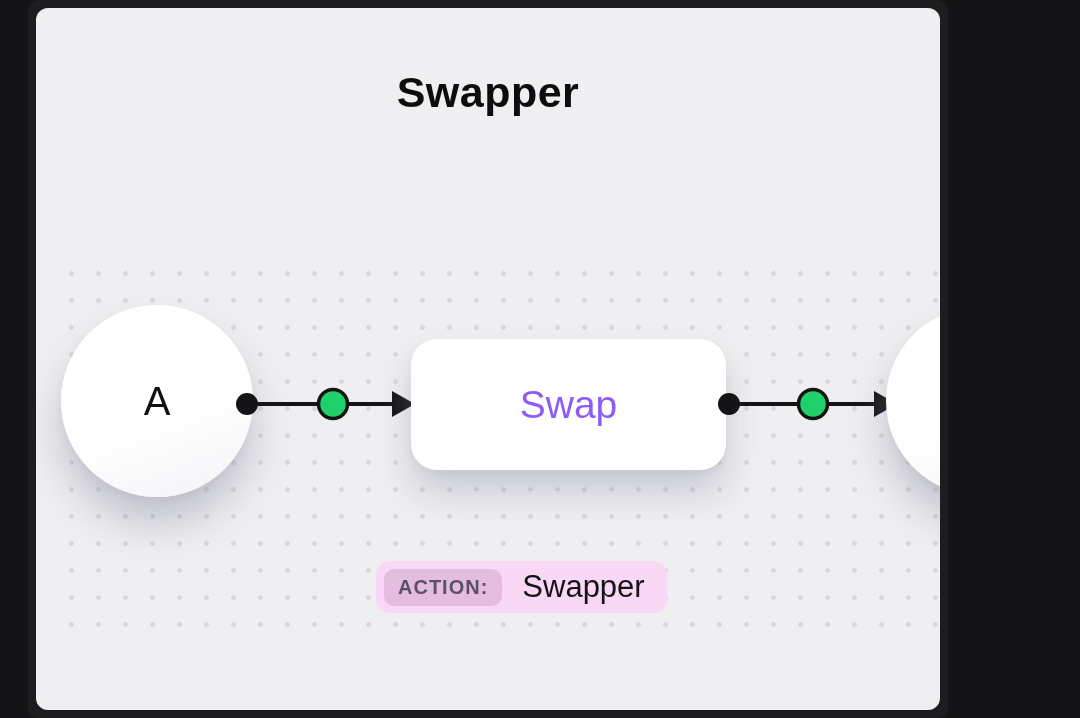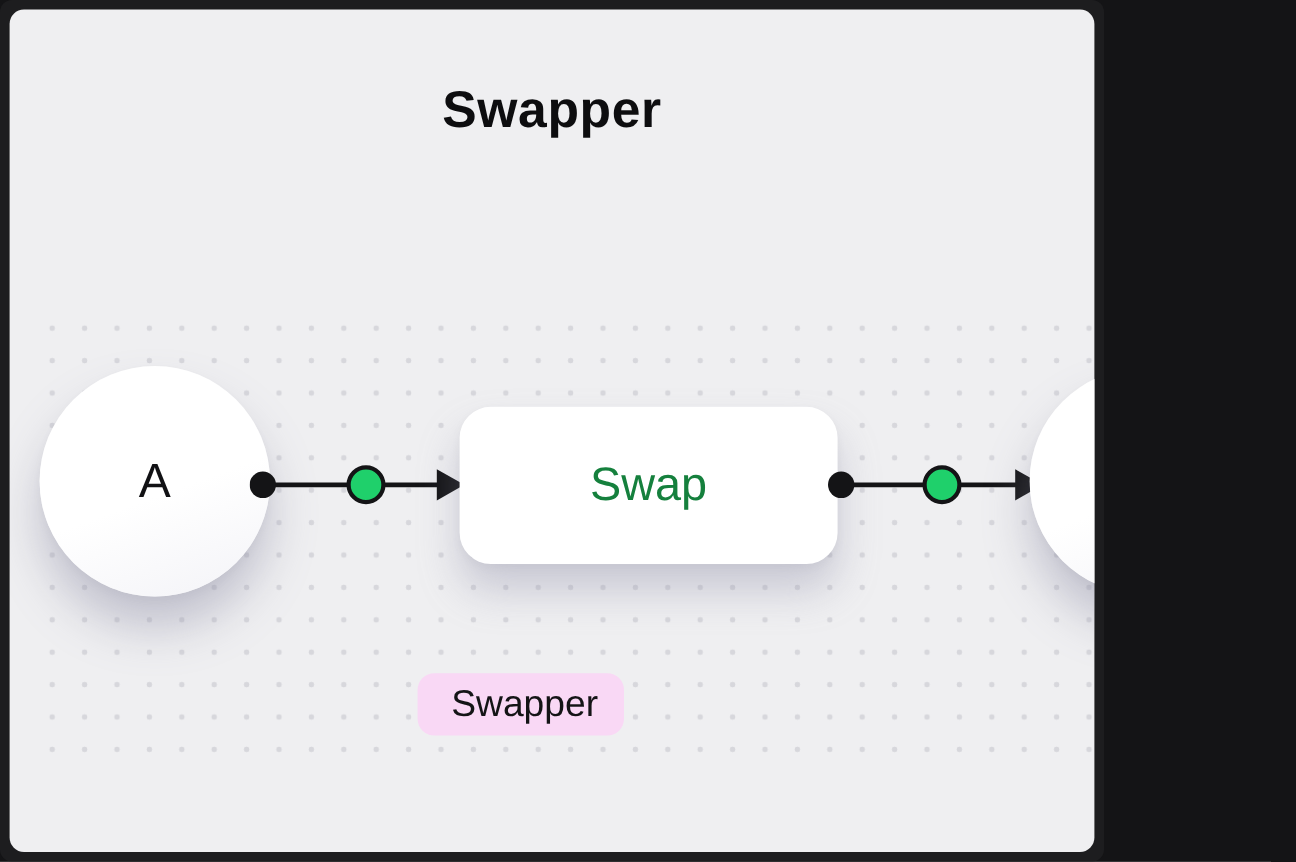--- a/index.html
+++ b/index.html
@@ -8,20 +8,21 @@
     background: #141416;
     font-family: "Liberation Sans", "DejaVu Sans", sans-serif;
   }
   .stage {
     position: relative;
     width: 920px;
     height: 718px;
     background: var(--frame-bg, #1d1d1f);
     border-radius: 10px;
     overflow: hidden;
+    margin-left: 28px;
   }
   .canvas {
     position: absolute;
     inset: 8px;
     background: var(--canvas-bg, #efeff1);
     border-radius: 12px;
     overflow: hidden;
   }
   .page-title {
     position: absolute;
@@ -65,21 +66,21 @@
     position: absolute;
     left: 375px; top: 331px;
     width: 315px; height: 131px;
     background: #ffffff;
     border-radius: 26px;
     box-shadow: 0 22px 34px rgba(140, 140, 165, 0.38), 0 3px 8px rgba(0,0,0,0.04);
     display: flex;
     align-items: center;
     justify-content: center;
     font-size: 39px;
-    color: #15803d;
+    color: #8b5cf6;
   }
   .connector {
     position: absolute;
     width: 180px; height: 44px;
   }
   .connector-left { left: 200px; top: 374px; }
   .connector-right { left: 682px; top: 374px; }
   .connector .wire { stroke: #141416; stroke-width: 4; }
   .connector .start-dot { fill: #141416; }
   .connector .mid-dot {
@@ -148,20 +149,21 @@
       <circle class="start-dot" cx="11" cy="22" r="11"></circle>
       <polygon class="arrow-head" points="156,9 179,22 156,35"></polygon>
       <circle class="mid-dot" cx="95" cy="22" r="14.5"></circle>
     </svg>
 
     <div class="node-circle node-b">
       <span>B</span>
     </div>
 
     <div class="action-badge">
+      <span class="action-label">ACTION:</span>
       <span class="action-value">Swapper</span>
     </div>
 
     <svg class="flow-logo" viewBox="0 0 60 60" aria-hidden="true">
       <circle cx="30" cy="30" r="30" fill="var(--accent-green, #00ef8b)"></circle>
       <g>
         <rect x="16" y="26" width="28" height="9" fill="#ffffff"></rect>
         <rect x="31" y="22" width="9" height="17" fill="#ffffff"></rect>
         <path d="M31 24 v-3 c0 -6 4 -9 10 -9 h5 v9 h-5 c-1 0 -1 0.5 -1 1 v2 z" fill="#ffffff"></path>
         <path d="M40 35 v2 c0 7 -5 11 -12 11 h-3 v-9 h3 c2 0 3 -1 3 -3 v-1 z" fill="#ffffff"></path>

